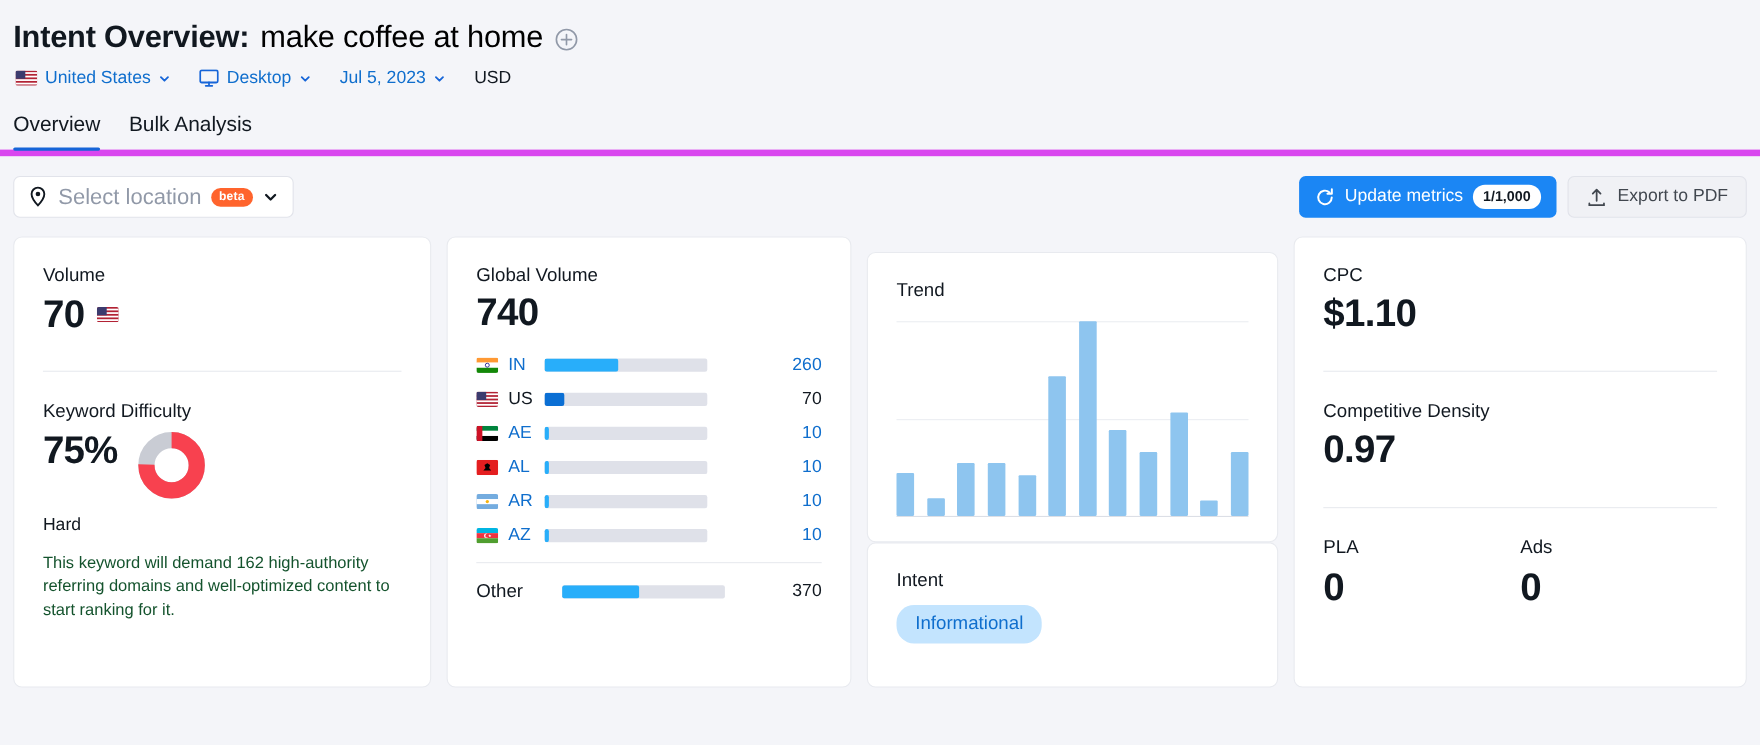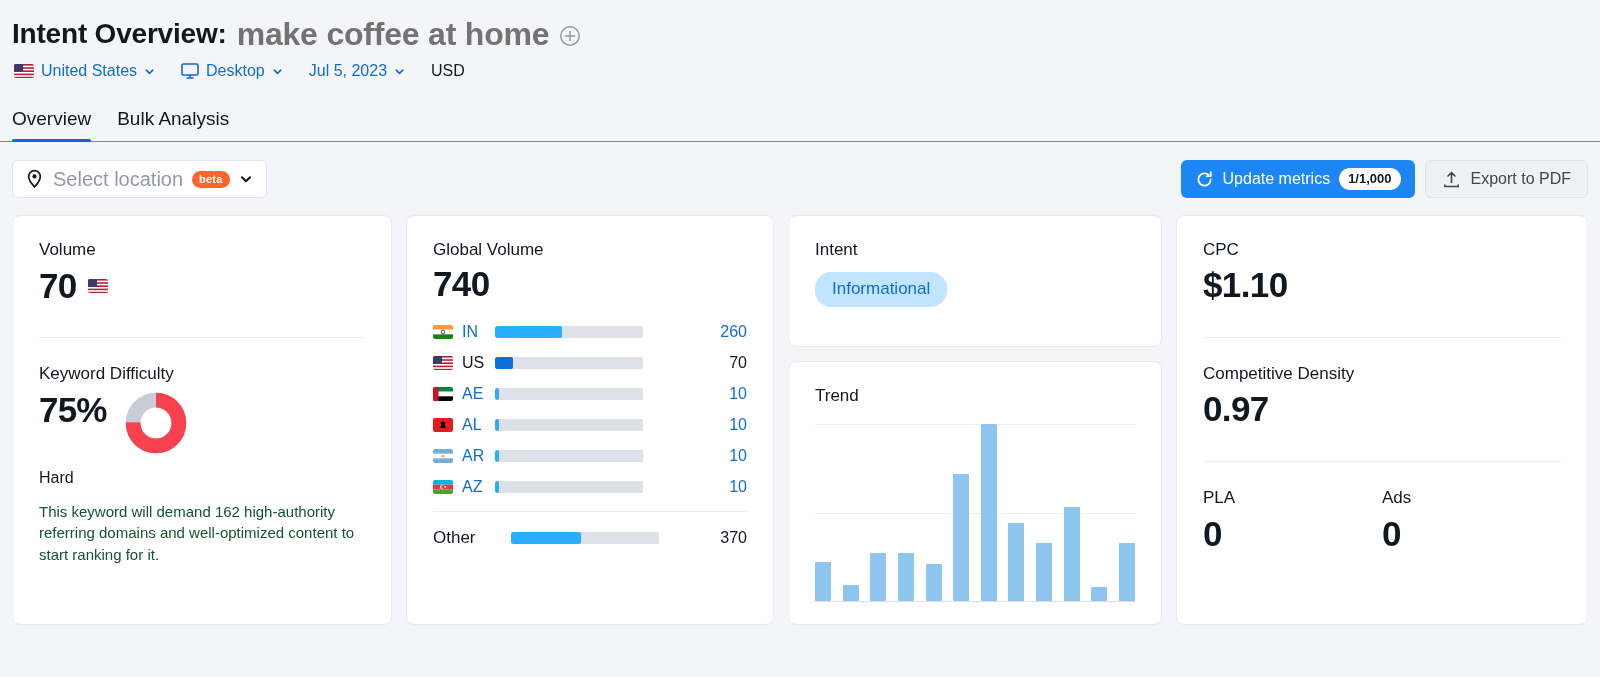--- a/index.html
+++ b/index.html
@@ -8,38 +8,38 @@
     background: #f4f5f9;
     font-family: "Liberation Sans", sans-serif;
     color: #111820;
     overflow: hidden;
   }
 
   
   .header { padding: 14px 12px 0 12px; }
   .title-row { display: flex; align-items: center; gap: 10px; height: 40px; }
   .title-main { font-size: 28px; font-weight: 700; letter-spacing: -0.2px; color: #111820; }
-  .title-kw { font-size: 32px; font-weight: 700; color: #737373; letter-spacing: -0.2px; }
+  .title-kw { font-size: 28px; font-weight: 400; color: #000000; letter-spacing: -0.2px; }
   .plus-icon { width: 22px; height: 22px; flex: 0 0 22px; margin-top: 3px; }
 
   .meta-row { display: flex; align-items: center; height: 34px; gap: 0; padding-left: 2px; }
   .meta-item {
     display: flex; align-items: center; gap: 7px;
     font-size: 16px; color: #0f6ecd; cursor: pointer; margin-right: 26px;
   }
   .meta-item.static { color: #111820; cursor: default; margin-right: 0; }
   .flag { display: inline-block; width: 20px; height: 14px; border-radius: 2px;
           position: relative; overflow: hidden; flex: 0 0 20px; }
   .caret { width: 11px; height: 11px; }
 
   
   .tabs {
     display: flex; align-items: flex-end; gap: 26px;
     padding: 0 12px; height: 46px; margin-top: 8px;
-    border-bottom: 1px solid #d946ef; position: relative; text-align: right;
+    border-bottom: 6px solid #d946ef; position: relative; text-align: right;
   }
   .tab { font-size: 19px; color: #111820; padding-bottom: 11px; cursor: pointer; position: relative; }
   .tab.active { font-weight: 400; }
   .tab.active::after {
     content: ""; position: absolute; left: 0; right: 0; bottom: -1px;
     height: 3px; background: #1665d8; border-radius: 2px;
   }
 
   
   .toolbar {
@@ -357,25 +357,20 @@
     <div class="gv-other">
       <span class="gv-other-label">Other</span>
       <span class="gv-track">
         <span class="gv-fill" id="other-fill" style="width: 47%; background: rgb(40, 174, 250);"></span>
       </span>
       <span class="gv-val dark">370</span>
     </div>
   </div>
 
   <div>
-    <div class="card intent-card">
-      <div class="card-label">Intent</div>
-      <span class="intent-pill">Informational</span>
-    </div>
-
     <div class="card trend-card">
       <div class="card-label">Trend</div>
       <div class="trend-chart">
         <div class="gridline" id="grid-top" style="top: 0px;"></div>
         <div class="gridline" id="grid-mid" style="top: 89px;"></div>
         <div class="baseline"></div>
         <div class="bars" id="trend-bars">
             <div class="bar" style="height: 22%; background: rgb(142, 197, 239);"></div>
             <div class="bar" style="height: 9%; background: rgb(142, 197, 239);"></div>
             <div class="bar" style="height: 27%; background: rgb(142, 197, 239);"></div>
@@ -384,20 +379,25 @@
             <div class="bar" style="height: 72%; background: rgb(142, 197, 239);"></div>
             <div class="bar" style="height: 100%; background: rgb(142, 197, 239);"></div>
             <div class="bar" style="height: 44%; background: rgb(142, 197, 239);"></div>
             <div class="bar" style="height: 33%; background: rgb(142, 197, 239);"></div>
             <div class="bar" style="height: 53%; background: rgb(142, 197, 239);"></div>
             <div class="bar" style="height: 8%; background: rgb(142, 197, 239);"></div>
             <div class="bar" style="height: 33%; background: rgb(142, 197, 239);"></div>
           </div>
       </div>
     </div>
+
+    <div class="card intent-card">
+      <div class="card-label">Intent</div>
+      <span class="intent-pill">Informational</span>
+    </div>
   </div>
 
   <div class="card cpc-card">
     <div class="card-label">CPC</div>
     <div class="card-big" style="margin-top:7px;">$1.10</div>
 
     <div class="divider" style="margin:33px 0 26px;"></div>
 
     <div class="card-label">Competitive Density</div>
     <div class="card-big" style="margin-top:7px;">0.97</div>

